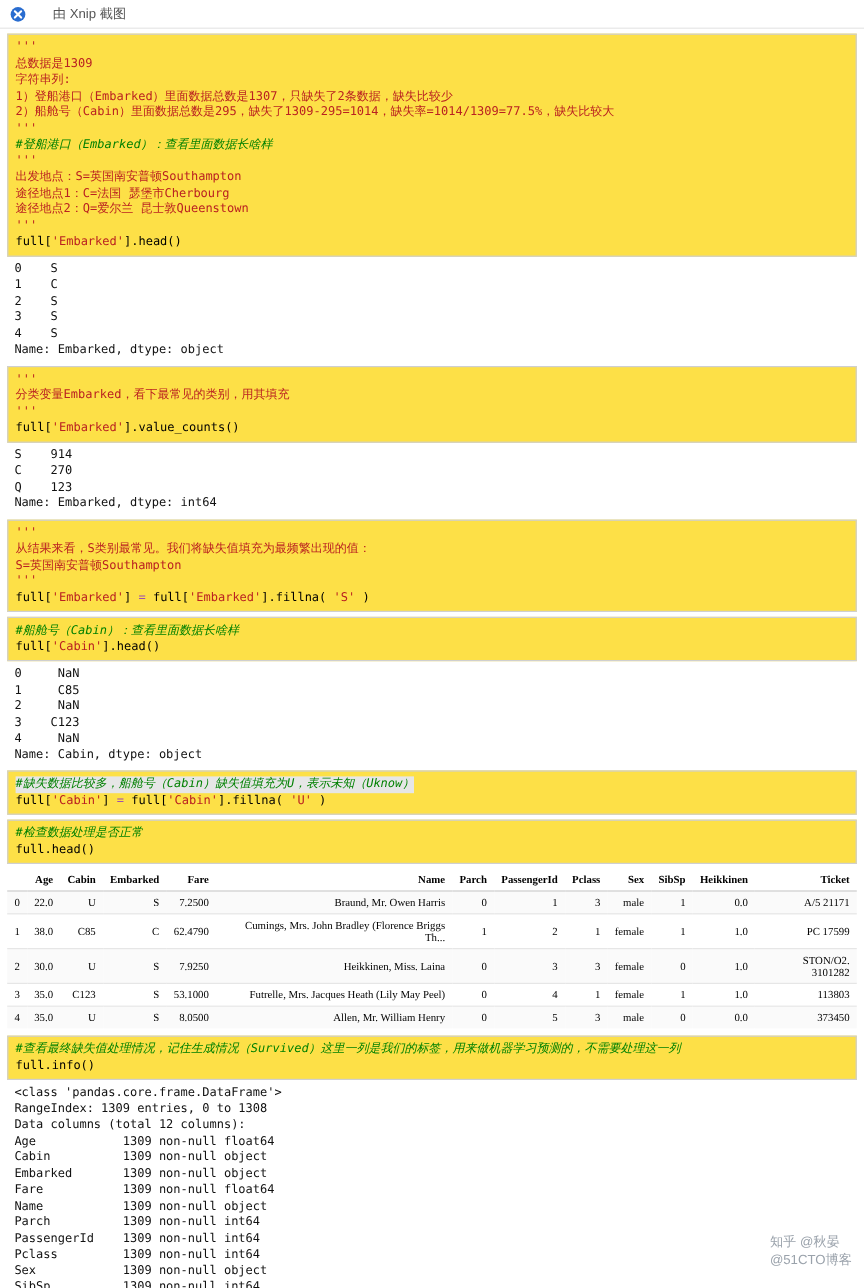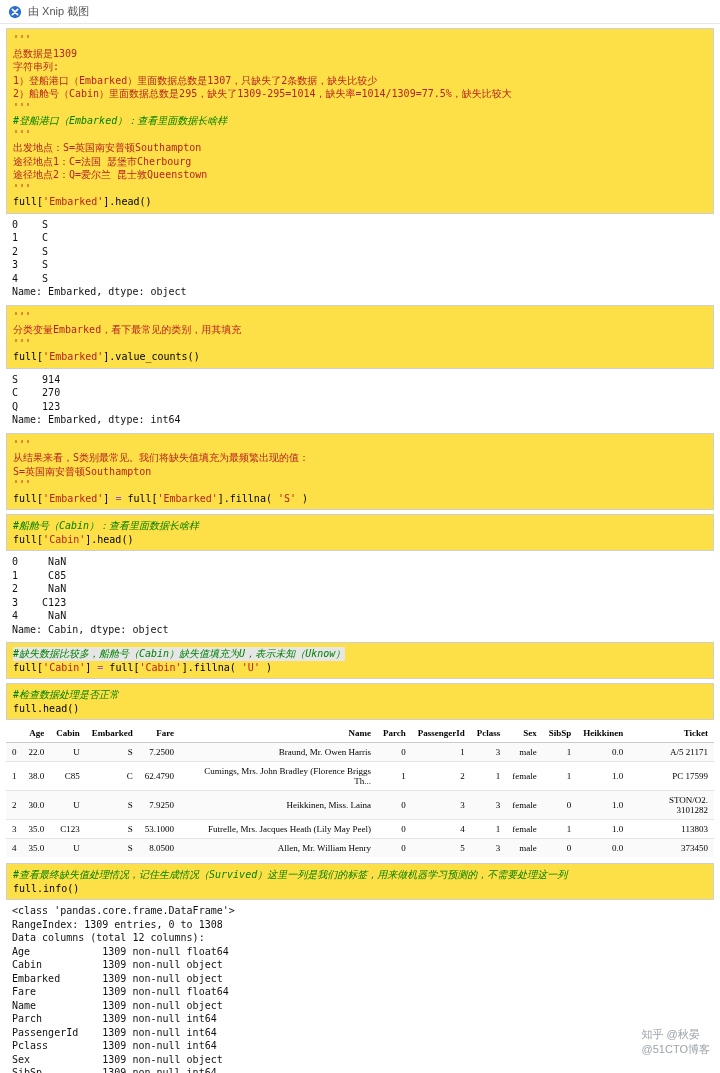--- a/index.html
+++ b/index.html
@@ -12,20 +12,21 @@
     width: 720px;
   }
   .titlebar {
     display: flex;
     align-items: center;
     padding: 4px 8px;
     border-bottom: 1px solid #e7e7e7;
     font-family: -apple-system, "Segoe UI", Arial, sans-serif;
     font-size: 11px;
     color: #555;
+    gap: 16px;
   }
   .app-icon {
     width: 14px; height: 14px; margin-right: 6px;
     display: inline-flex; align-items:center; justify-content:center;
   }
   .cell {
     border: 1px solid #cfcfcf;
     border-left-width: 1px;
     margin: 4px 6px 0 6px;
     padding: 4px 6px;

